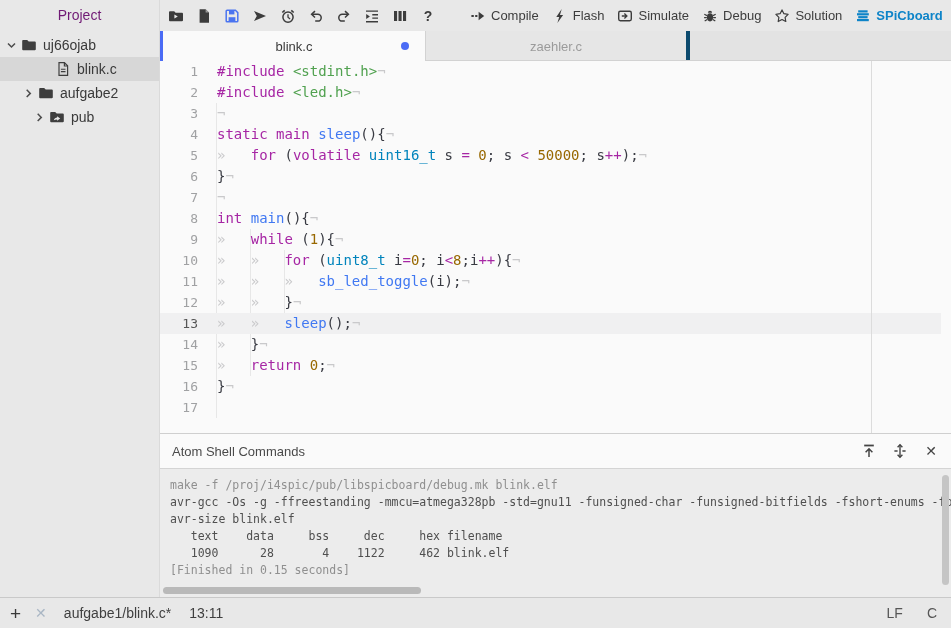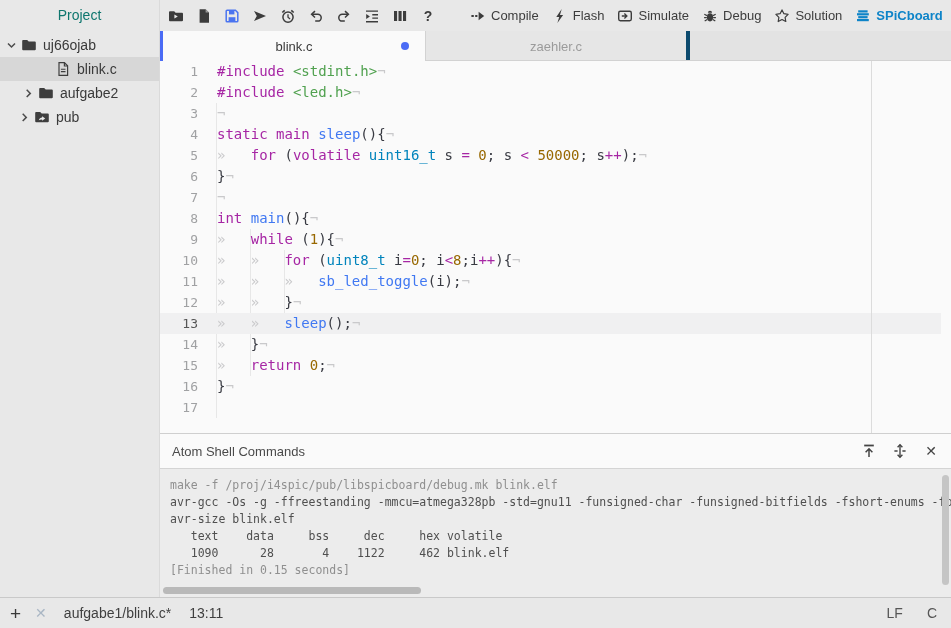--- a/index.html
+++ b/index.html
@@ -3,21 +3,21 @@
 <meta charset="utf-8">
 <style>
   html,body{margin:0;padding:0}
   body{width:951px;height:628px;position:relative;overflow:hidden;background:#e8e8e8;
        font-family:"Liberation Sans",sans-serif;color:#3a3a3a}
   .app{width:100%;height:100%;position:relative}
 
   
   .sidebar{position:absolute;left:0;top:0;width:160px;height:597px;background:#e8e8e8;
            border-right:1px solid #dadada;box-sizing:border-box;z-index:2}
-  .sidebar-title{height:31px;line-height:31px;text-align:center;font-size:14px;color:#0f766e}
+  .sidebar-title{height:31px;line-height:31px;text-align:center;font-size:14px;color:#701a75}
   .tree{margin-top:2px}
   .tree-row{height:24px;display:flex;align-items:center;font-size:14px;color:#3a3a3a;box-sizing:border-box}
   .tree-row.selected{background:#d7d7d7}
   .chev{width:15px;flex:none;display:flex;align-items:center}
   .ticon{width:16px;height:16px;margin-right:6px;flex:none;display:flex;align-items:center}
   .tlabel{white-space:nowrap}
 
   
   .main{position:absolute;left:160px;top:0;right:0;height:597px;display:flex;flex-direction:column}
 
@@ -119,21 +119,21 @@
               <path d="M3.7 1.8L7.3 5.4 3.7 9" fill="none" stroke="#4c4c4c" stroke-width="1.5"></path>
             </svg>
           </span>
           <span class="ticon">
             <svg width="16" height="16" viewBox="0 0 16 16">
               <path d="M1.2 3.8c0-.5.4-.9.9-.9h4.1l1.5 1.6h6.2c.5 0 .9.4.9.9v6.9c0 .5-.4.9-.9.9H2.1c-.5 0-.9-.4-.9-.9z" fill="#3e3e3e"></path>
             </svg>
           </span>
           <span class="tlabel">aufgabe2</span>
         </div>
-        <div class="tree-row" style="padding-left: 19px;">
+        <div class="tree-row" style="padding-left: 34px;">
           <span class="chev">
             <svg width="11" height="11" viewBox="0 0 11 11">
               <path d="M3.7 1.8L7.3 5.4 3.7 9" fill="none" stroke="#4c4c4c" stroke-width="1.5"></path>
             </svg>
           </span>
           <span class="ticon">
             <svg width="16" height="16" viewBox="0 0 16 16">
               <path d="M1.2 3.8c0-.5.4-.9.9-.9h4.1l1.5 1.6h6.2c.5 0 .9.4.9.9v6.9c0 .5-.4.9-.9.9H2.1c-.5 0-.9-.4-.9-.9z" fill="#3e3e3e"></path>
               <path d="M4.8 11.3c.6-1.8 1.7-2.7 3.3-2.8V7.2l3.1 2.3-3.1 2.3v-1.4c-1.3 0-2.3.3-3.3.9z" fill="#e8e8e8"></path>
             </svg>
@@ -374,21 +374,21 @@
             <span class="picon">
               <span style="font:14px/16px 'DejaVu Sans',sans-serif;color:#444444">✕</span>
             </span>
           </div>
       </div>
       <div class="panel-body">
         <div id="out">
             <div class="out-line muted">make -f /proj/i4spic/pub/libspicboard/debug.mk blink.elf</div>
             <div class="out-line">avr-gcc -Os -g -ffreestanding -mmcu=atmega328pb -std=gnu11 -funsigned-char -funsigned-bitfields -fshort-enums -fpack-struct</div>
             <div class="out-line">avr-size blink.elf</div>
-            <div class="out-line">   text    data     bss     dec     hex volatile</div>
+            <div class="out-line">   text    data     bss     dec     hex filename</div>
             <div class="out-line">   1090      28       4    1122     462 blink.elf</div>
             <div class="out-line muted">[Finished in 0.15 seconds]</div>
           </div>
         <div class="v-scroll"></div>
         <div class="h-scroll"></div>
       </div>
     </div>
 
   </div>
 

